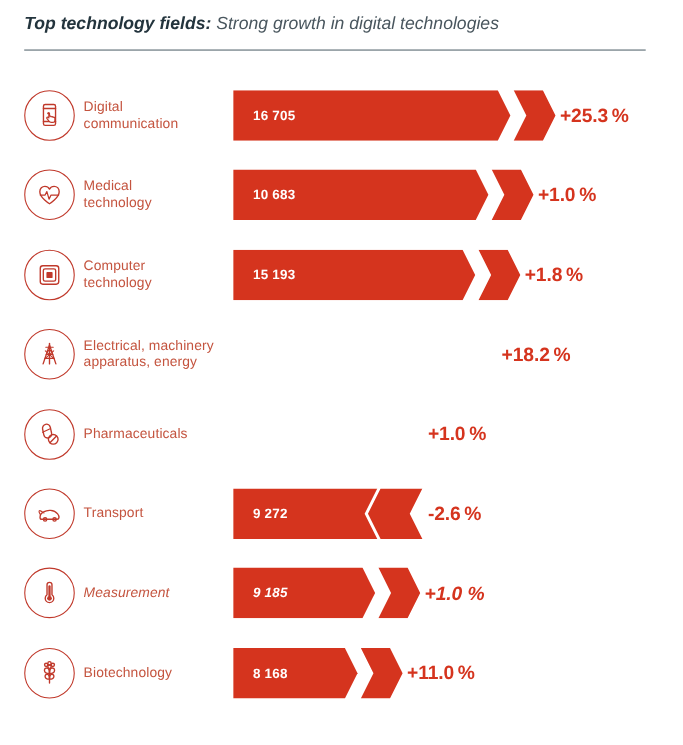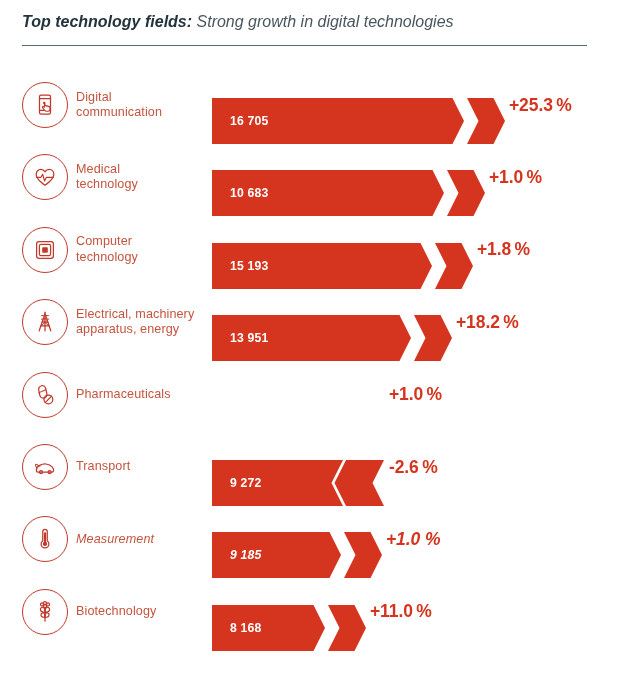--- a/index.html
+++ b/index.html
@@ -87,21 +87,21 @@
     font-size: 12.6px;
     line-height: 15.5px;
     color: #c4543f;
     letter-spacing: 0.1px;
   }
 
   
   .bar-wrap {
     position: absolute;
     left: 212px;
-    top: 16px;
+    top: 0px;
     height: 60px;
   }
   .bar-svg { display: block; }
   .bar-value {
     position: absolute;
     left: 18px;
     top: 0;
     height: 46px;
     display: flex;
     align-items: center;
@@ -205,27 +205,20 @@
             <line x1="8.9" y1="16.8" x2="17.1" y2="16.8"></line>
             <line x1="10.1" y1="13.2" x2="15.9" y2="13.2"></line>
             <line x1="11.1" y1="9.9" x2="14.9" y2="9.9"></line>
             <path d="M9.2 9.9 L16.8 16.8 M16.8 9.9 L9.2 16.8" stroke-width="0.95"></path>
             <path d="M9.6 6.6 h6.8" stroke-width="0.95"></path>
           </svg>
         </div>
         <div class="row-label">
           <span>Electrical, machinery<br>apparatus, energy</span>
         </div>
-        <div class="bar-wrap">
-          <svg class="bar-svg" width="242" height="46" viewBox="0 0 242 46">
-            <path d="M0,0 L187.5,0 L199,23 L187.5,46 L0,46 Z" fill="#D5341E"></path>
-            <path d="M202,0 L228.5,0 L240,23 L228.5,46 L202,46 L213.5,23 Z" fill="#D5341E"></path>
-          </svg>
-          <div class="bar-value">13 951</div>
-        </div>
         <div class="bar-pct" style="left:456px">+18.2 %</div>
       </div>
       <div class="row" style="top: 351.6px;">
         <div class="icon-circle">
           <svg width="26" height="26" viewBox="0 0 26 26" fill="none" stroke="#C0392B" stroke-width="1.25" stroke-linecap="round" stroke-linejoin="round">
             <rect x="7.2" y="3.6" width="7.2" height="12.6" rx="3.6" transform="rotate(-12 10.8 9.9)"></rect>
             <path d="M6.6 10.0 L14.0 8.4" stroke-width="1.05" transform="rotate(-12 10.8 9.9)"></path>
             <circle cx="16.4" cy="17.4" r="4.4"></circle>
             <line x1="13.4" y1="20.4" x2="19.4" y2="14.4"></line>
           </svg>

